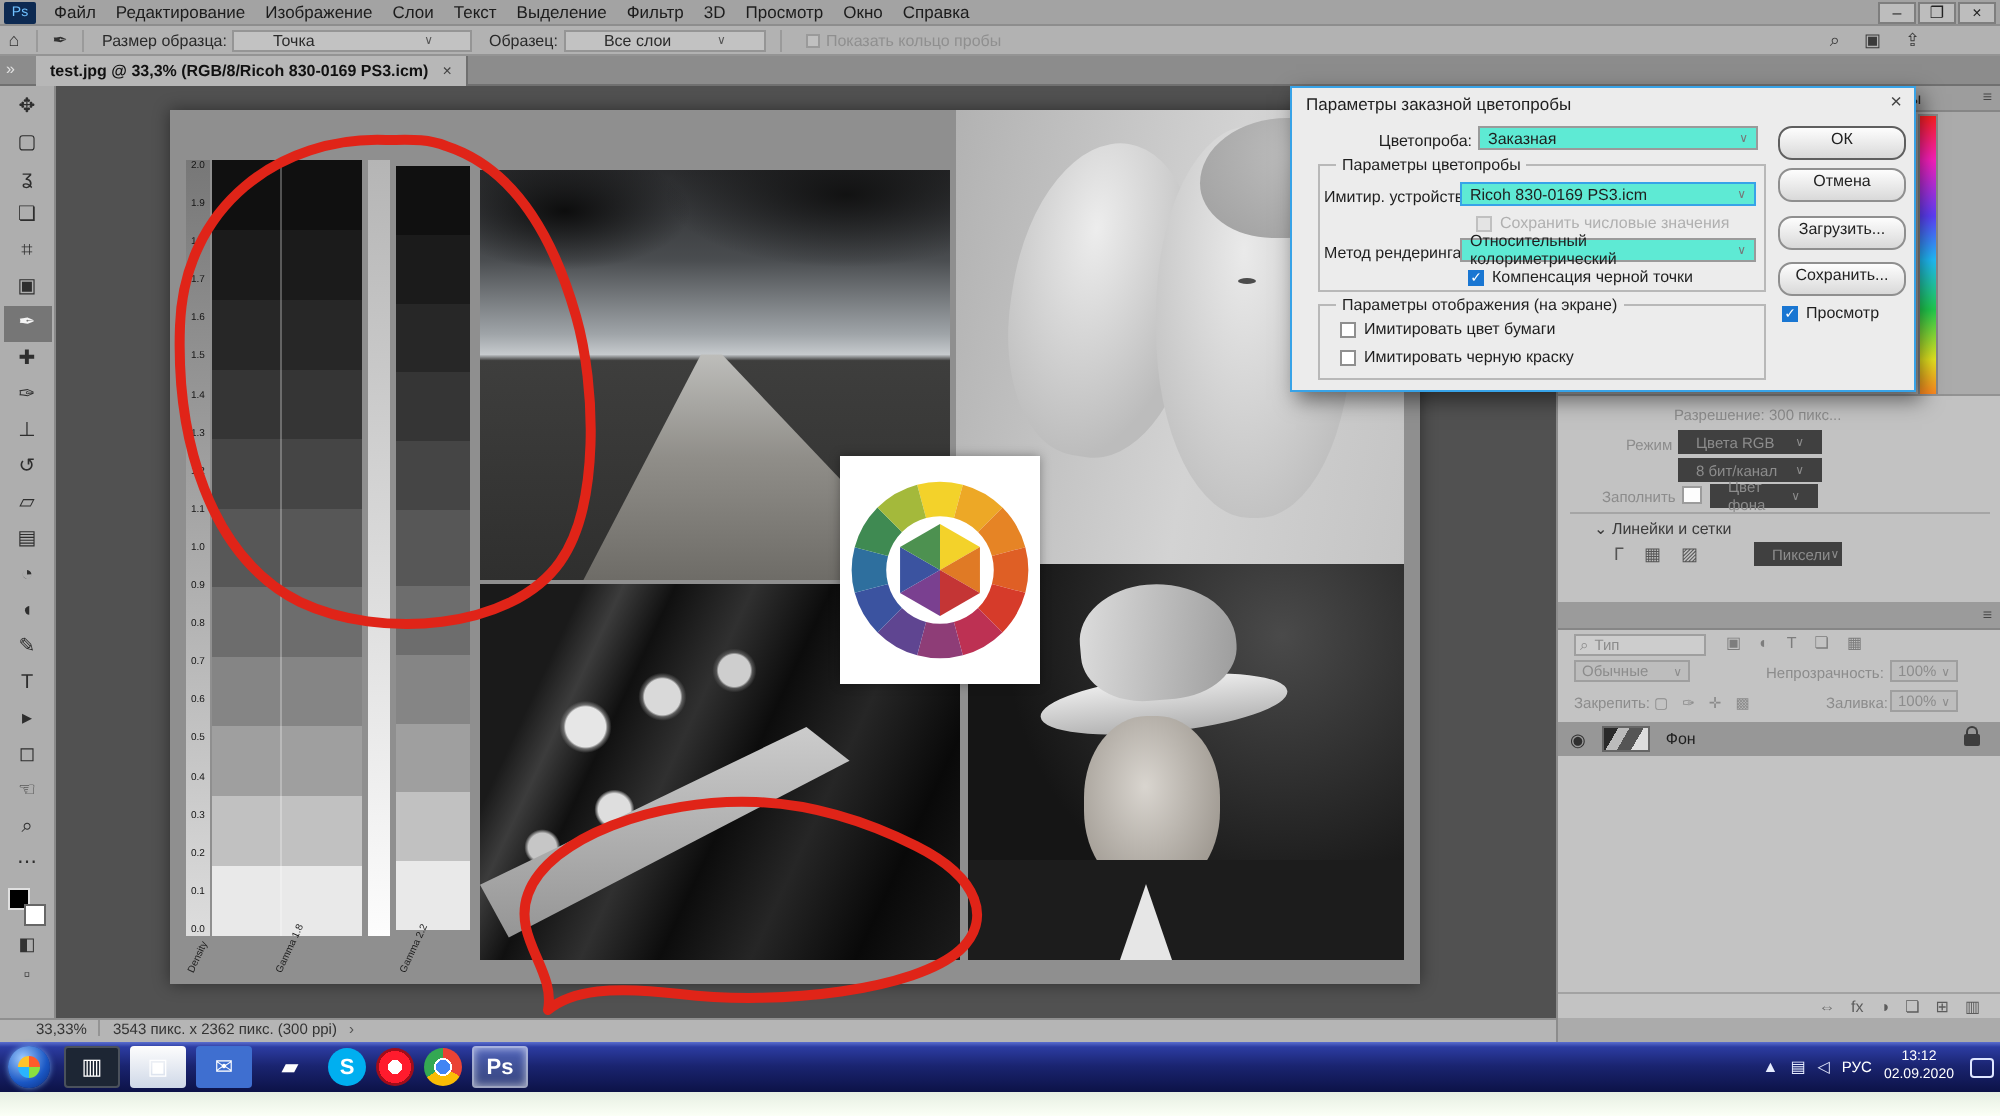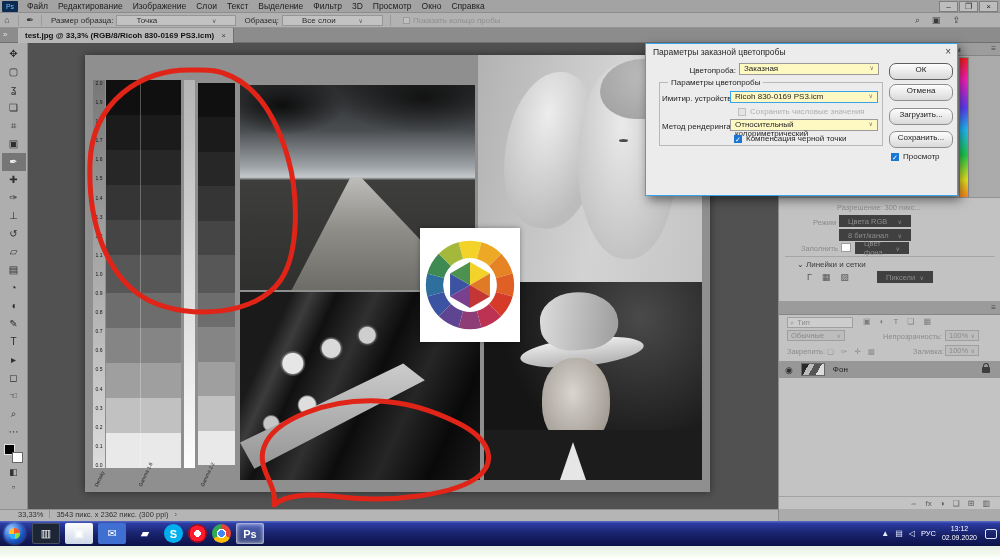--- a/index.html
+++ b/index.html
@@ -98,21 +98,21 @@
 .thumb{width:24px;height:13px;margin-left:8px;background:linear-gradient(120deg,#2a2a2a 0 25%,#bbb 25% 45%,#555 45% 70%,#ddd 70%);border:1px solid #666}
 .lname{margin-left:8px;font-size:8px;color:#1e1e1e}
 .lock{margin-left:auto;margin-right:10px;position:relative;width:8px;height:6px;background:#3d3d3d;border-radius:1px}
 .lock::before{content:"";position:absolute;left:1px;top:-4px;width:4px;height:4px;border:1px solid #3d3d3d;border-bottom:none;border-radius:3px 3px 0 0}
 .lbottom{position:absolute;left:0;top:181px;width:100%;height:13px;border-top:1px solid #a2a2a2;display:flex;justify-content:flex-end;gap:8px;padding-right:10px;font-size:8px;color:#5c5c5c;align-items:center}
 
 .dialog{position:absolute;left:645px;top:43px;width:313px;height:153px;background:#ececec;border:1px solid #37a3e8;box-shadow:3px 4px 10px rgba(0,0,0,.5);z-index:40;font-size:8px;color:#1f1f1f}
 .dlg-title{position:absolute;left:7px;top:3px;font-size:8.5px}
 .dlg-close{position:absolute;right:6px;top:2px;font-size:10px;color:#444;cursor:pointer}
 .dlg-label{position:absolute;text-align:right;white-space:nowrap}
-.dsel{position:absolute;height:12px;background:#fef9c3;border:1px solid #9a9a9a;display:flex;align-items:flex-start;justify-content:space-between;padding:0 4px;font-size:8px}
+.dsel{position:absolute;height:12px;background:#5eead4;border:1px solid #9a9a9a;display:flex;align-items:center;justify-content:space-between;padding:0 4px;font-size:8px}
 .dsel .ar{color:#777;font-size:6px}
 .dsel.focus{border:1px solid #37a3e8}
 .fieldset{position:absolute;border:1px solid #b8b8b8}
 .fieldset .legend{position:absolute;left:8px;top:-5px;background:#ececec;padding:0 3px;white-space:nowrap}
 .dbtn{position:absolute;left:243px;width:64px;height:17px;border:1px solid #8f8f8f;border-radius:7px;background:linear-gradient(#fdfdfd,#d9d9d9);text-align:center;line-height:12px;font-size:8px;color:#222;cursor:pointer}
 .dbtn.default{border-color:#5f5f5f}
 .dcheck{position:absolute;display:flex;align-items:center;gap:4px;white-space:nowrap}
 .cbox{width:8px;height:8px;border:1px solid #8f8f8f;background:#fff;flex:0 0 auto}
 .cbox.checked{background:#1976d2;border-color:#1976d2;color:#fff;font-size:7px;line-height:8px;text-align:center}
 .dcheck.gray{color:#b0b0b0}
@@ -351,21 +351,21 @@
       </div>
       <div class="divider"></div>
       <div class="rulers" data-name="rulers-grids-header">
         <span>⌄</span> <span>Линейки и сетки</span>
       </div>
       <div class="ricons" data-name="ruler-icons">
         <span data-name="ruler-corner-icon">Γ</span>
         <span data-name="grid-icon">▦</span>
         <span data-name="guides-icon">▨</span>
       </div>
-      <div class="psel" style="left:98px;top:73px;width:56px" data-name="units-select">
+      <div class="psel" style="left:98px;top:73px;width:44px" data-name="units-select">
         <span>Пиксели</span>
           <span class="ar">∨</span>
       </div>
     </div>
 
     <div class="ltab-strip" data-name="layers-tab-strip">
       <span class="panel-menu-icon" style="top:2px" data-name="layers-panel-menu-icon">≡</span>
     </div>
     <div class="ltabs" data-name="layers-panel-tabs">
         <div data-name="layers-tab">Слои</div>
@@ -454,20 +454,31 @@
       <div class="dsel" style="left:70px;top:36px;width:148px" data-name="rendering-select">
         <span>Относительный колориметрический</span>
           <span class="ar">∨</span>
       </div>
       <div class="dcheck" style="left:74px;top:51px" data-name="black-point-checkbox">
         <span class="cbox checked">✓</span>
           <span>Компенсация черной точки</span>
       </div>
     </div>
 
+    <div class="fieldset" style="left:13px;top:108px;width:224px;height:38px" data-name="display-options-group">
+      <span class="legend" data-name="display-group-title">Параметры отображения (на экране)</span>
+      <div class="dcheck" style="left:10px;top:7px" data-name="simulate-paper-checkbox">
+        <span class="cbox"></span>
+          <span>Имитировать цвет бумаги</span>
+      </div>
+      <div class="dcheck" style="left:10px;top:21px" data-name="simulate-ink-checkbox">
+        <span class="cbox"></span>
+          <span>Имитировать черную краску</span>
+      </div>
+    </div>
 
     <div class="dbtn default" style="top:19px" data-name="ok-button">ОК</div>
     <div class="dbtn" style="top:40px" data-name="cancel-button">Отмена</div>
     <div class="dbtn" style="top:64px" data-name="load-button">Загрузить...</div>
     <div class="dbtn" style="top:87px" data-name="save-button">Сохранить...</div>
     <div class="dcheck" style="left:245px;top:108px" data-name="preview-checkbox">
       <span class="cbox checked">✓</span>
         <span>Просмотр</span>
     </div>
   </div>

